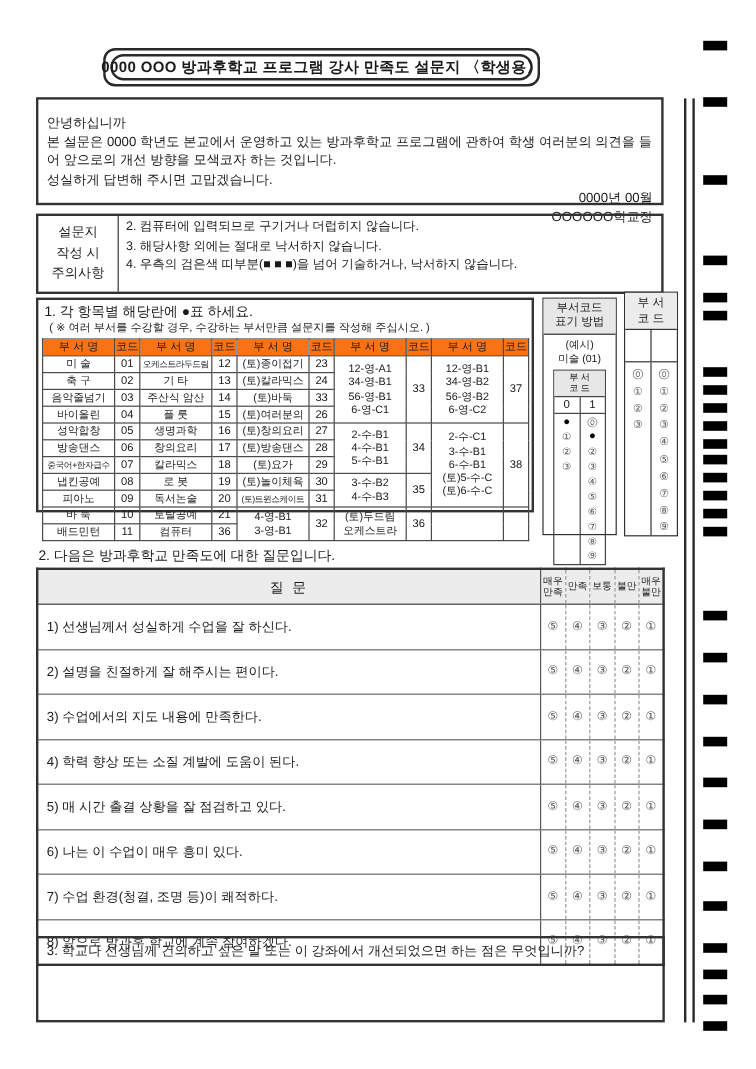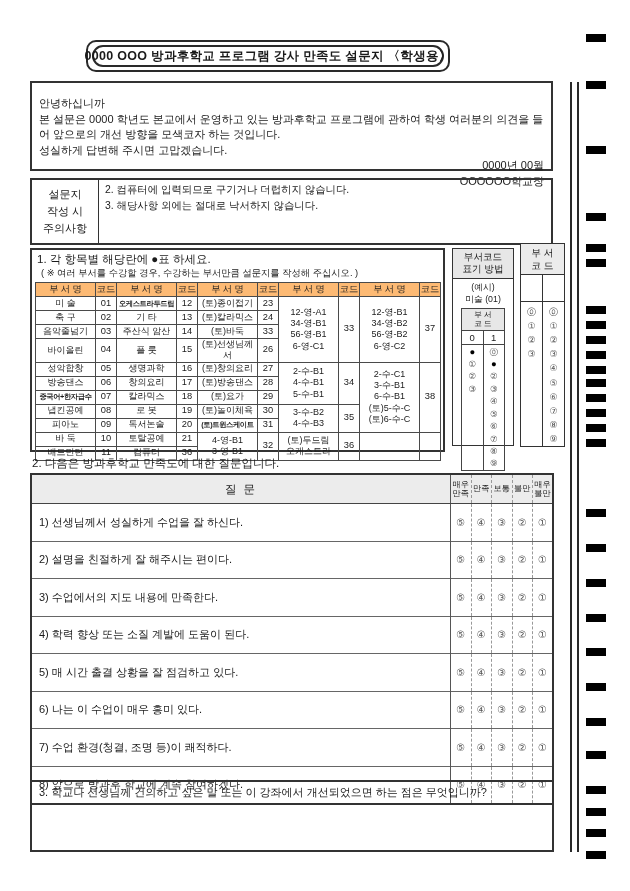--- a/index.html
+++ b/index.html
@@ -21,29 +21,29 @@
   .intro-center{text-align:right;}
 
   
   .notice-box{left:30px;top:178px;width:523px;height:67px;border:2px solid #333;box-sizing:border-box;display:flex;}
   .notice-label{width:66px;border-right:1.5px solid #333;display:flex;flex-direction:column;align-items:center;justify-content:center;
     font-size:11px;line-height:1.55;text-align:center;flex:none;}
   .notice-body{flex:1;padding:2px 6px;font-size:10.4px;line-height:1.5;}
   .notice-item{white-space:nowrap;}
 
   
-  .sec1-box{left:30px;top:248px;width:415px;height:204px;border:2px solid #333;box-sizing:border-box;padding:2px 3px;}
+  .sec1-box{left:30px;top:248px;width:415px;height:179px;border:2px solid #333;box-sizing:border-box;padding:2px 3px;}
   .sec1-heading{font-size:11.5px;margin:0 0 0 2px;}
   .sec1-sub{font-size:9.3px;margin:0 0 2px 6px;color:#222;}
   table.dept{border-collapse:collapse;width:100%;table-layout:fixed;}
   table.dept th,table.dept td{border:1px solid #4a4a4a;text-align:center;vertical-align:middle;padding:0;overflow:hidden;}
-  table.dept th{background:#fdba74;font-size:9.3px;font-weight:normal;height:13px;font-family:Liberation Serif, serif;}
+  table.dept th{background:#f97316;font-size:9.3px;font-weight:normal;height:13px;}
   table.dept td{font-size:9px;height:13px;line-height:1.25;}
   table.dept td.code{font-size:9.3px;}
-  table.dept td.sm{font-size:7.3px;letter-spacing:-.4px;font-weight:bold;}
+  table.dept td.sm{font-size:7.3px;letter-spacing:-.4px;}
   col.cname{width:60px;} col.ccode{width:21px;}
 
   
   .guide-box{left:452px;top:248px;width:62px;height:198px;border:1.5px solid #333;box-sizing:border-box;background:#fff;}
   .guide-title{background:#e7e7e7;border-bottom:1px solid #333;text-align:center;font-size:9.6px;line-height:1.3;padding:2px 0;}
   .guide-example{text-align:center;font-size:8.8px;line-height:1.35;margin:3px 0 2px 0;}
   .mini{width:44px;margin:0 auto;border:1px solid #444;box-sizing:border-box;}
   .mini-head{background:#e7e7e7;border-bottom:1px solid #444;text-align:center;font-size:7.6px;line-height:1.25;padding:1px 0;}
   .mini-write{display:flex;border-bottom:1px solid #444;height:13px;}
   .mini-write span{flex:1;text-align:center;font-size:9.5px;line-height:13px;}
@@ -100,20 +100,21 @@
   <div>성실하게 답변해 주시면 고맙겠습니다.</div>
   <div class="intro-center">0000년 00월</div>
   <div class="intro-center">OOOOOO학교장</div>
 </div>
 
 <div class="abs notice-box">
   <div class="notice-label">설문지<br>작성 시<br>주의사항</div>
   <div class="notice-body">
       <div class="notice-item">2. 컴퓨터에 입력되므로 구기거나 더럽히지 않습니다.</div>
       <div class="notice-item">3. 해당사항 외에는 절대로 낙서하지 않습니다.</div>
+      <div class="notice-item">4. 우측의 검은색 띠부분(■ ■ ■)을 넘어 기술하거나, 낙서하지 않습니다.</div>
     </div>
 </div>
 
 <div class="abs sec1-box">
   <div class="sec1-heading">1. 각 항목별 해당란에 ●표 하세요.</div>
   <div class="sec1-sub">( ※ 여러 부서를 수강할 경우, 수강하는 부서만큼 설문지를 작성해 주십시오. )</div>
   <table class="dept">
     <colgroup id="dept-cols">
         <col class="cname">
         <col class="ccode">
@@ -167,21 +168,21 @@
           <td rowspan="1">주산식 암산</td>
           <td class="code" rowspan="1">14</td>
           <td rowspan="1">(토)바둑</td>
           <td class="code" rowspan="1">33</td>
         </tr>
         <tr>
           <td rowspan="1">바이올린</td>
           <td class="code" rowspan="1">04</td>
           <td rowspan="1">플  룻</td>
           <td class="code" rowspan="1">15</td>
-          <td rowspan="1">(토)선생님께서</td>
+          <td rowspan="1">(토)여러분의</td>
           <td class="code" rowspan="1">26</td>
         </tr>
         <tr>
           <td rowspan="1">성악합창</td>
           <td class="code" rowspan="1">05</td>
           <td rowspan="1">생명과학</td>
           <td class="code" rowspan="1">16</td>
           <td rowspan="1">(토)창의요리</td>
           <td class="code" rowspan="1">27</td>
           <td rowspan="3">2-수-B1<br>4-수-B1<br>5-수-B1</td>

